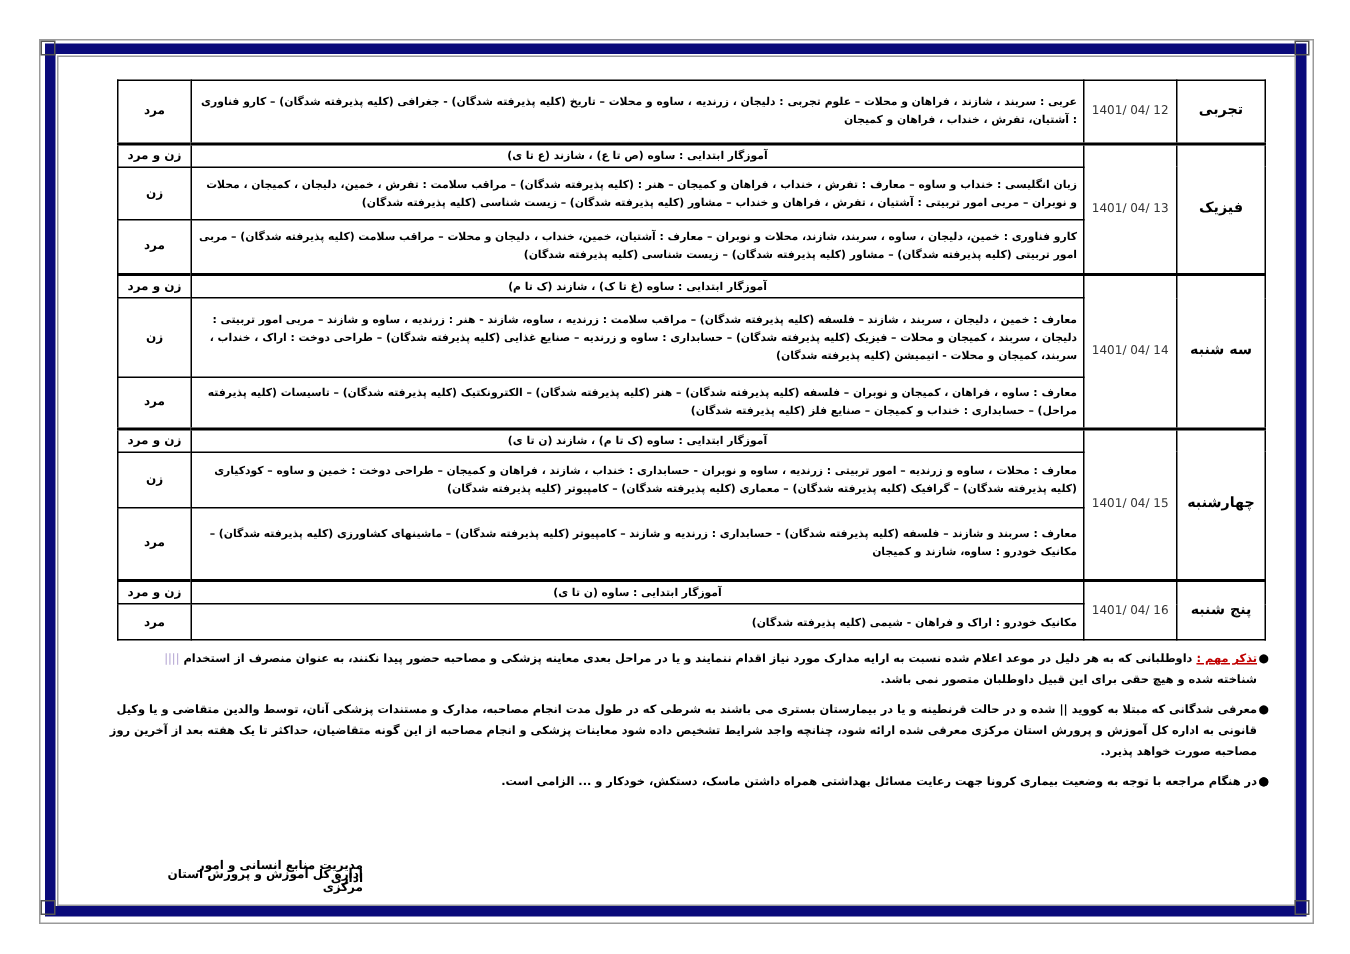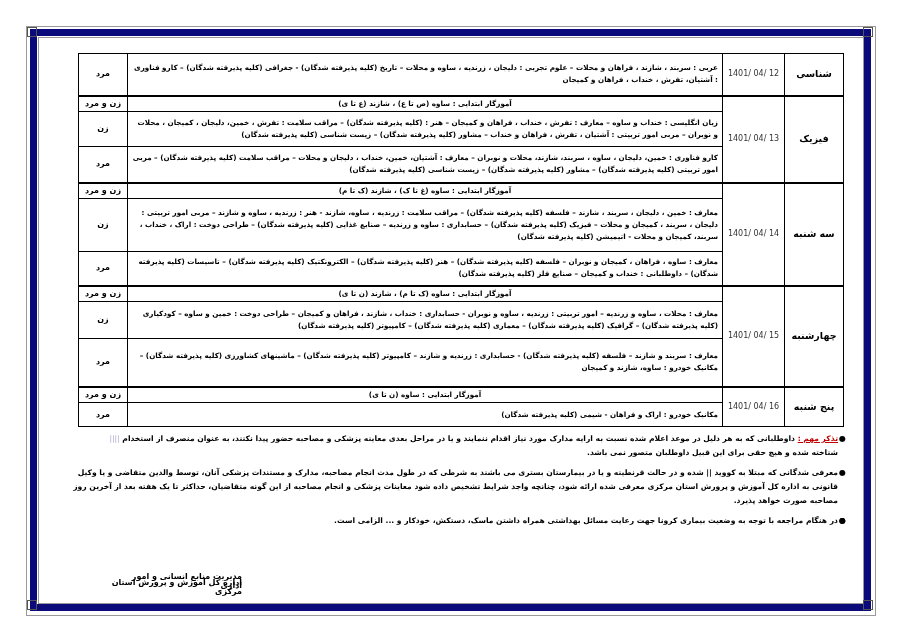--- a/index.html
+++ b/index.html
@@ -40,21 +40,21 @@
 <div class="frame-inner"></div>
 <div class="corner" style="left:27px;top:27px;"></div>
 <div class="corner" style="left:863px;top:27px;"></div>
 <div class="corner" style="left:27px;top:600px;"></div>
 <div class="corner" style="left:863px;top:600px;"></div>
 
 <table class="schedule">
 
   <tbody>
       <tr style="height:42px;">
-    <td class="day">شناسی</td>
+    <td class="day">تجربی</td>
     <td class="date">1401/ 04/ 12</td>
     <td class="content">عربی : سربند ، شازند ، فراهان و محلات – علوم تجربی : دلیجان ، زرندیه ، ساوه و محلات – تاریخ (کلیه پذیرفته شدگان)  - جغرافی (کلیه پذیرفته شدگان) – کارو فناوری : آشتیان، تفرش ، خنداب ، فراهان و کمیجان</td>
     <td class="gender">مرد</td>
   </tr>
 
   <tr class="thick-top" style="height:13px;">
     <td class="day" rowspan="3">فیزیک</td>
     <td class="date" rowspan="3">1401/ 04/ 13</td>
     <td class="content">آموزگار ابتدایی : ساوه (ص تا ع) ، شازند (ع تا ی)</td>
     <td class="gender">زن و مرد</td>
@@ -72,21 +72,21 @@
     <td class="day" rowspan="3">سه شنبه</td>
     <td class="date" rowspan="3">1401/ 04/ 14</td>
     <td class="content">آموزگار ابتدایی : ساوه (غ تا ک) ، شازند (ک تا م)</td>
     <td class="gender">زن و مرد</td>
   </tr>
   <tr style="height:53px;">
     <td class="content">معارف : خمین ، دلیجان ، سربند ، شازند – فلسفه (کلیه پذیرفته شدگان) – مراقب سلامت : زرندیه ، ساوه، شازند  - هنر : زرندیه ، ساوه و شازند – مربی امور تربیتی : دلیجان ، سربند ، کمیجان و محلات – فیزیک (کلیه پذیرفته شدگان) – حسابداری : ساوه و زرندیه – صنایع غذایی (کلیه پذیرفته شدگان) – طراحی دوخت : اراک ، خنداب ، سربند، کمیجان و محلات  - اتیمیشن (کلیه پذیرفته شدگان)</td>
     <td class="gender">زن</td>
   </tr>
   <tr style="height:34px;">
-    <td class="content">معارف : ساوه ، فراهان ، کمیجان و نوبران – فلسفه (کلیه پذیرفته شدگان) – هنر (کلیه پذیرفته شدگان) – الکترونکتیک (کلیه پذیرفته شدگان) – تاسیسات (کلیه پذیرفته شدگان) – داوطلبانی : خنداب و کمیجان – صنایع فلز (کلیه پذیرفته شدگان)</td>
+    <td class="content">معارف : ساوه ، فراهان ، کمیجان و نوبران – فلسفه (کلیه پذیرفته شدگان) – هنر (کلیه پذیرفته شدگان) – الکترونکتیک (کلیه پذیرفته شدگان) – تاسیسات (کلیه پذیرفته مراحل) – حسابداری : خنداب و کمیجان – صنایع فلز (کلیه پذیرفته شدگان)</td>
     <td class="gender">مرد</td>
   </tr>
 
   <tr class="thick-top" style="height:13px;">
     <td class="day" rowspan="3">چهارشنبه</td>
     <td class="date" rowspan="3">1401/ 04/ 15</td>
     <td class="content">آموزگار ابتدایی : ساوه (ک تا م) ، شازند (ن تا ی)</td>
     <td class="gender">زن و مرد</td>
   </tr>
   <tr style="height:37px;">

